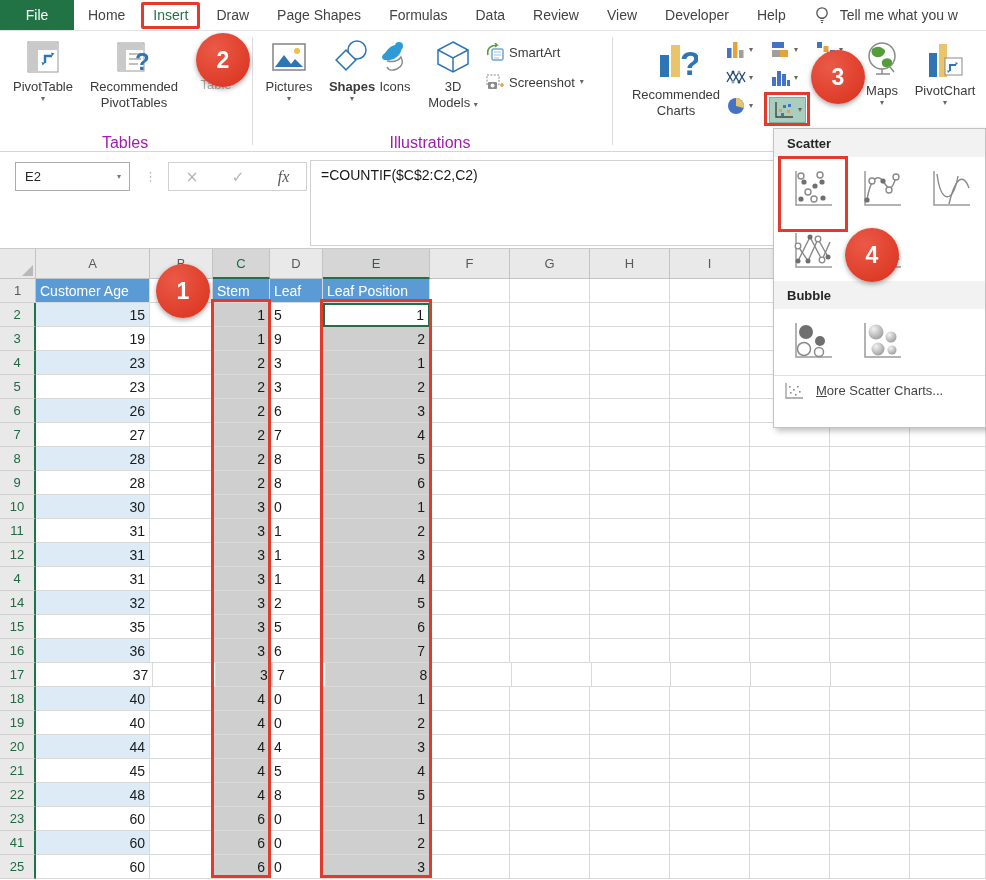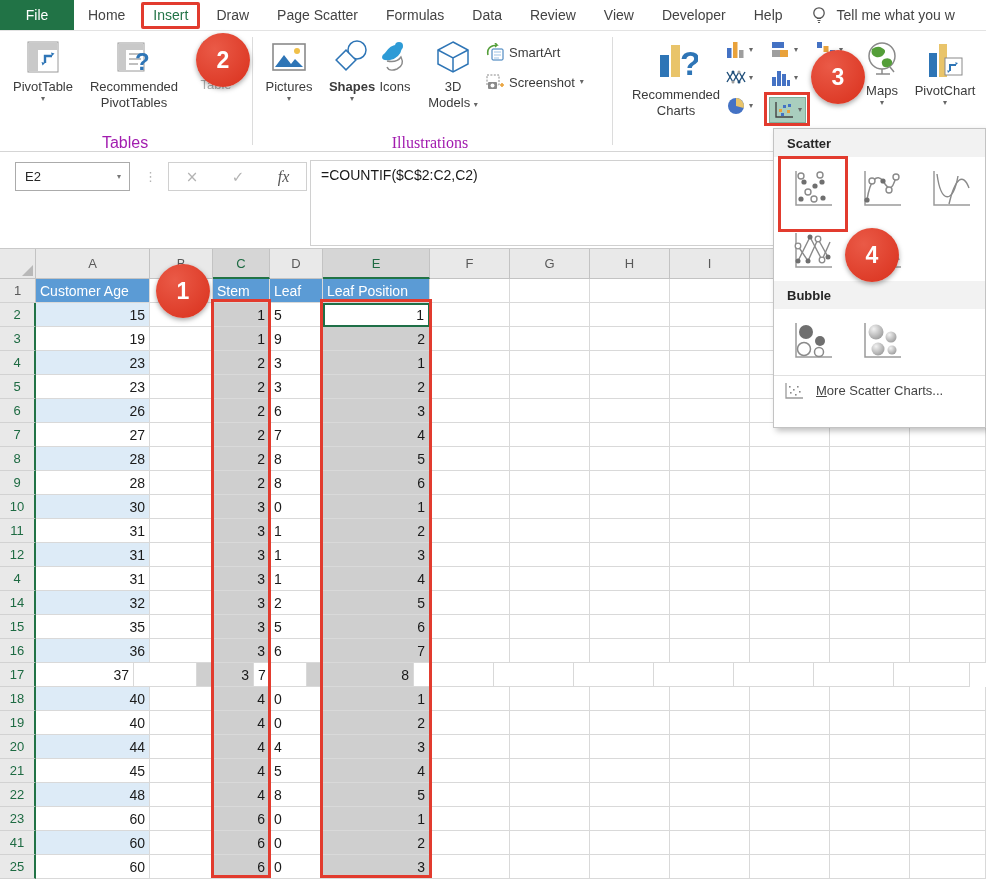--- a/index.html
+++ b/index.html
@@ -73,21 +73,21 @@
 <body>
 
 <div class="tabbar">
   <div class="tab-file">File</div>
   <div class="tab">Home</div>
   <div class="tab active">
     <span>Insert</span>
     <span class="red-frame"></span>
   </div>
   <div class="tab">Draw</div>
-  <div class="tab">Page Scatter</div>
+  <div class="tab">Page Shapes</div>
   <div class="tab">Formulas</div>
   <div class="tab">Data</div>
   <div class="tab">Review</div>
   <div class="tab">View</div>
   <div class="tab">Developer</div>
   <div class="tab">Help</div>
   <div class="tellme">
     <span>
       <svg width="16" height="18" viewBox="0 0 16 18">
           <circle cx="8" cy="7" r="5.2" fill="none" stroke="#555" stroke-width="1.3"></circle>
@@ -199,21 +199,21 @@
       <svg width="18" height="18" viewBox="0 0 18 18">
           <rect x="1" y="2" width="12" height="10" fill="#fff" stroke="#8A8A8A" stroke-dasharray="2 1.4"></rect>
           <rect x="2" y="9" width="9" height="7" rx="1" fill="#8A8A8A"></rect>
           <circle cx="6.5" cy="12.5" r="2" fill="#fff"></circle>
           <path d="M14 12 h4 M16 10 v4" stroke="#E9A23B" stroke-width="1.6"></path>
         </svg>
     </span>
     <span>Screenshot</span>
     <span class="dd">▾</span>
   </div>
-  <div class="grp-label" style="left:380px; width:100px;font-family:Liberation Serif, serif;">Illustrations</div>
+  <div class="grp-label" style="left:380px; width:100px;">Illustrations</div>
   <div class="grp-sep" style="left:612px;"></div>
 
   <div class="big-btn" style="left:626px; width:100px;">
     <span class="ic">
       <svg width="44" height="44" viewBox="0 0 44 44">
           <rect x="6" y="16" width="9" height="22" fill="#2E75B6"></rect>
           <rect x="17" y="6" width="9" height="32" fill="#E9C46A"></rect>
           <text x="26" y="36" font-size="34" font-weight="bold" fill="#2E75B6" font-family="Liberation Sans, sans-serif">?</text>
         </svg>
     </span>
@@ -577,21 +577,21 @@
       <div class="g-c" style="width: 80px;"></div>
       <div class="g-c" style="width: 80px;"></div>
       <div class="g-c" style="width: 80px;"></div>
       <div class="g-c" style="width: 80px;"></div>
       <div class="g-c" style="width: 80px;"></div>
       <div class="g-c" style="width: 80px;"></div>
       <div class="g-c" style="width: 76px;"></div>
     </div>
     <div class="g-row">
       <div class="g-rn sel">17</div>
-      <div class="g-c" style="width: 98px;">37</div>
+      <div class="g-c" style="width: 118px;">37</div>
       <div class="g-c" style="width: 63px;"></div>
       <div class="g-c selfill" style="width: 57px;">3</div>
       <div class="g-c left" style="width: 53px;">7</div>
       <div class="g-c selfill" style="width: 107px;">8</div>
       <div class="g-c" style="width: 80px;"></div>
       <div class="g-c" style="width: 80px;"></div>
       <div class="g-c" style="width: 80px;"></div>
       <div class="g-c" style="width: 80px;"></div>
       <div class="g-c" style="width: 80px;"></div>
       <div class="g-c" style="width: 80px;"></div>

